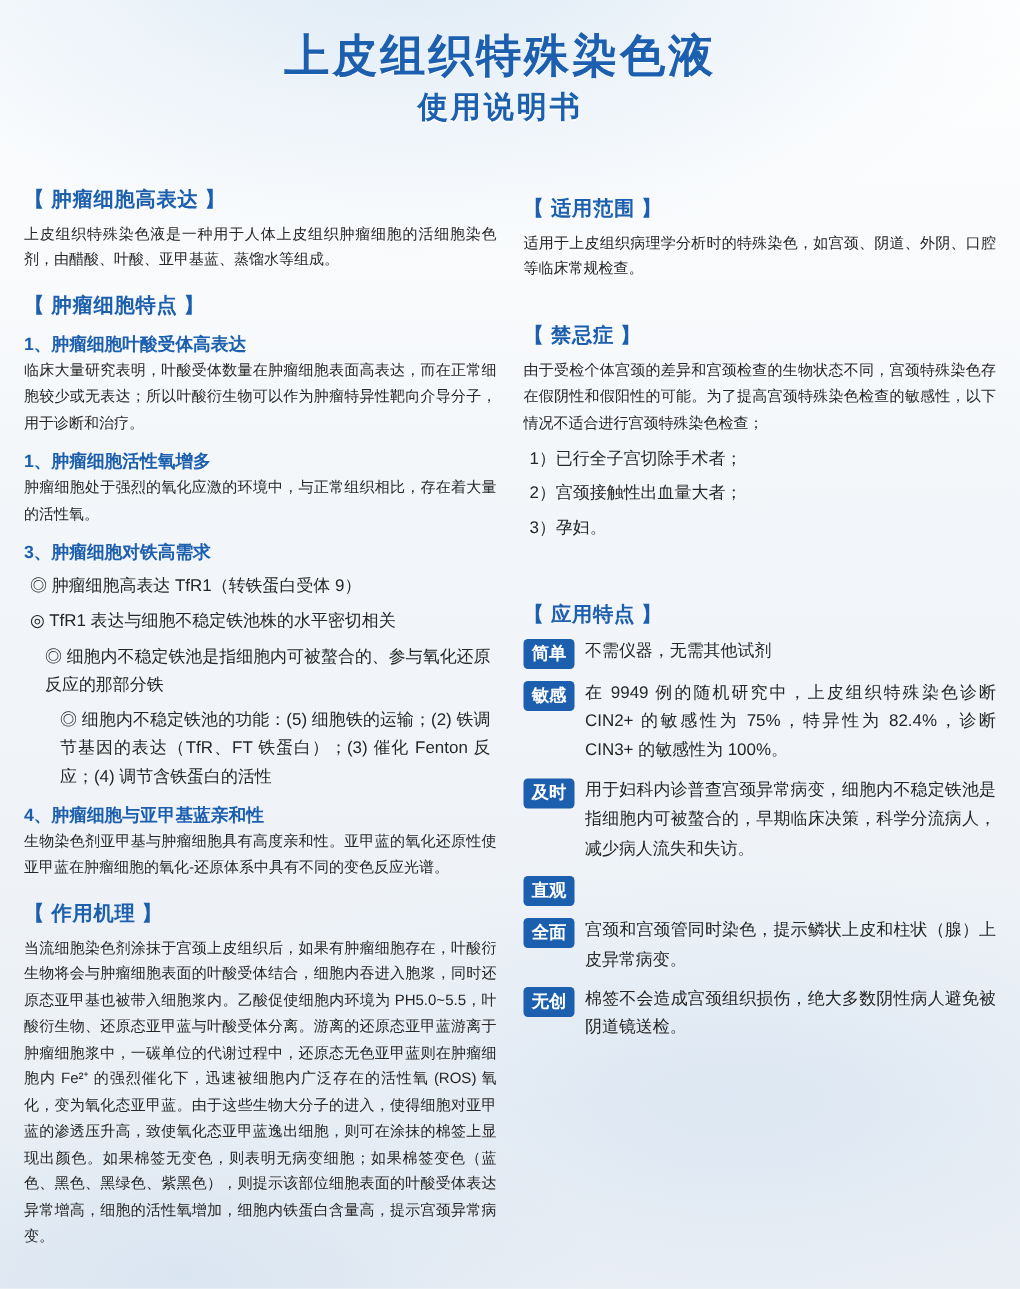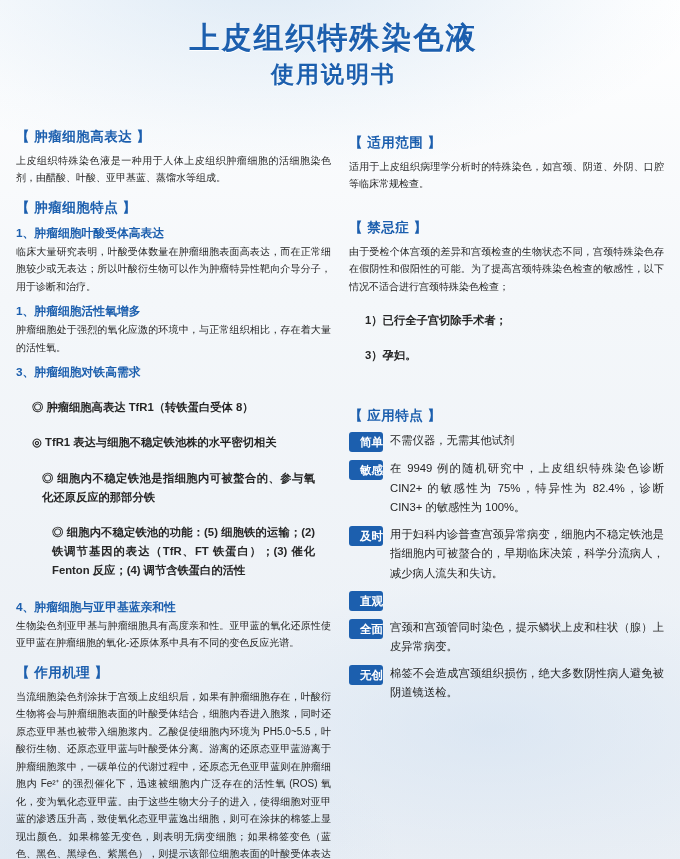--- a/index.html
+++ b/index.html
@@ -48,21 +48,21 @@
     text-align: center;
   }
   .title-line {
     color: #1c5fae;
     font-weight: bold;
     letter-spacing: 2px;
     line-height: 1.35;
     text-shadow: 0 1px 0 rgba(255,255,255,0.9);
   }
   .title-line.l1 { font-size: 30px; }
-  .title-line.l2 { font-size: 23px; }
+  .title-line.l2 { font-size: 20px; }
 
   .columns {
     position: relative;
     display: flex;
     gap: 18px;
     padding: 26px 16px 10px 16px;
   }
   .col { width: 318px; }
 
   .section { margin-bottom: 12px; }
@@ -87,44 +87,43 @@
     color: #1c5fae;
     font-size: 11.8px;
     font-weight: bold;
     line-height: 1.7;
     margin: 2px 0 0 0;
   }
 
   .bullet-line {
     font-size: 11.3px;
     line-height: 1.7;
-    margin: 16px;
+    margin: 4px;
     color: #262626;
     text-align: justify;
-    font-weight: bold;
   }
   .indent-1 { padding-left: 10px; }
   .indent-2 { padding-left: 20px; }
 
   
   .feature-row {
     display: flex;
     align-items: flex-start;
     margin-bottom: 7px;
   }
   .feature-tag {
     flex: 0 0 auto;
     width: 34px;
     height: 20px;
     background: #1c5fae;
     color: #fff;
     font-size: 11.5px;
     font-weight: bold;
     border-radius: 3px;
-    text-align: right;
+    text-align: center;
     line-height: 20px;
     margin-right: 7px;
     margin-top: 1px;
     letter-spacing: 0px;
   }
   .feature-text {
     font-size: 11.3px;
     line-height: 1.72;
     color: #262626;
     text-align: justify;
@@ -157,21 +156,21 @@
         <p class="body">上皮组织特殊染色液是一种用于人体上皮组织肿瘤细胞的活细胞染色剂，由醋酸、叶酸、亚甲基蓝、蒸馏水等组成。</p>
       </div>
 
       <div class="section">
         <div class="sec-title">【 肿瘤细胞特点 】</div>
         <p class="sub-head">1、肿瘤细胞叶酸受体高表达</p>
         <p class="body">临床大量研究表明，叶酸受体数量在肿瘤细胞表面高表达，而在正常细胞较少或无表达；所以叶酸衍生物可以作为肿瘤特异性靶向介导分子，用于诊断和治疗。</p>
         <p class="sub-head">1、肿瘤细胞活性氧增多</p>
         <p class="body">肿瘤细胞处于强烈的氧化应激的环境中，与正常组织相比，存在着大量的活性氧。</p>
         <p class="sub-head">3、肿瘤细胞对铁高需求</p>
-        <p class="bullet-line">◎ 肿瘤细胞高表达 TfR1（转铁蛋白受体 8）</p>
+        <p class="bullet-line">◎ 肿瘤细胞高表达 TfR1（转铁蛋白受体 9）</p>
         <p class="bullet-line">◎ TfR1 表达与细胞不稳定铁池株的水平密切相关</p>
         <p class="bullet-line indent-1">◎ 细胞内不稳定铁池是指细胞内可被螯合的、参与氧化还原反应的那部分铁</p>
         <p class="bullet-line indent-2">◎ 细胞内不稳定铁池的功能：(5) 细胞铁的运输；(2) 铁调节基因的表达（TfR、FT 铁蛋白）；(3) 催化 Fenton 反应；(4) 调节含铁蛋白的活性</p>
         <p class="sub-head">4、肿瘤细胞与亚甲基蓝亲和性</p>
         <p class="body">生物染色剂亚甲基与肿瘤细胞具有高度亲和性。亚甲蓝的氧化还原性使亚甲蓝在肿瘤细胞的氧化-还原体系中具有不同的变色反应光谱。</p>
       </div>
 
       <div class="section">
         <div class="sec-title">【 作用机理 】</div>
         <p class="body">当流细胞染色剂涂抹于宫颈上皮组织后，如果有肿瘤细胞存在，叶酸衍生物将会与肿瘤细胞表面的叶酸受体结合，细胞内吞进入胞浆，同时还原态亚甲基也被带入细胞浆内。乙酸促使细胞内环境为 PH5.0~5.5，叶酸衍生物、还原态亚甲蓝与叶酸受体分离。游离的还原态亚甲蓝游离于肿瘤细胞浆中，一碳单位的代谢过程中，还原态无色亚甲蓝则在肿瘤细胞内 Fe²⁺ 的强烈催化下，迅速被细胞内广泛存在的活性氧 (ROS) 氧化，变为氧化态亚甲蓝。由于这些生物大分子的进入，使得细胞对亚甲蓝的渗透压升高，致使氧化态亚甲蓝逸出细胞，则可在涂抹的棉签上显现出颜色。如果棉签无变色，则表明无病变细胞；如果棉签变色（蓝色、黑色、黑绿色、紫黑色），则提示该部位细胞表面的叶酸受体表达异常增高，细胞的活性氧增加，细胞内铁蛋白含量高，提示宫颈异常病变。</p>
@@ -187,20 +186,21 @@
         <div class="sec-title">【 适用范围 】</div>
         <p class="body">适用于上皮组织病理学分析时的特殊染色，如宫颈、阴道、外阴、口腔等临床常规检查。</p>
       </div>
 
       <div class="spacer-md"></div>
 
       <div class="section">
         <div class="sec-title">【 禁忌症 】</div>
         <p class="body">由于受检个体宫颈的差异和宫颈检查的生物状态不同，宫颈特殊染色存在假阴性和假阳性的可能。为了提高宫颈特殊染色检查的敏感性，以下情况不适合进行宫颈特殊染色检查；</p>
         <p class="bullet-line">1）已行全子宫切除手术者；</p>
+        <p class="bullet-line">2）宫颈接触性出血量大者；</p>
         <p class="bullet-line">3）孕妇。</p>
       </div>
 
       <div class="spacer-lg"></div>
 
       <div class="section">
         <div class="sec-title">【 应用特点 】</div>
 
         <div class="feature-row">
           <div class="feature-tag">简单</div>

